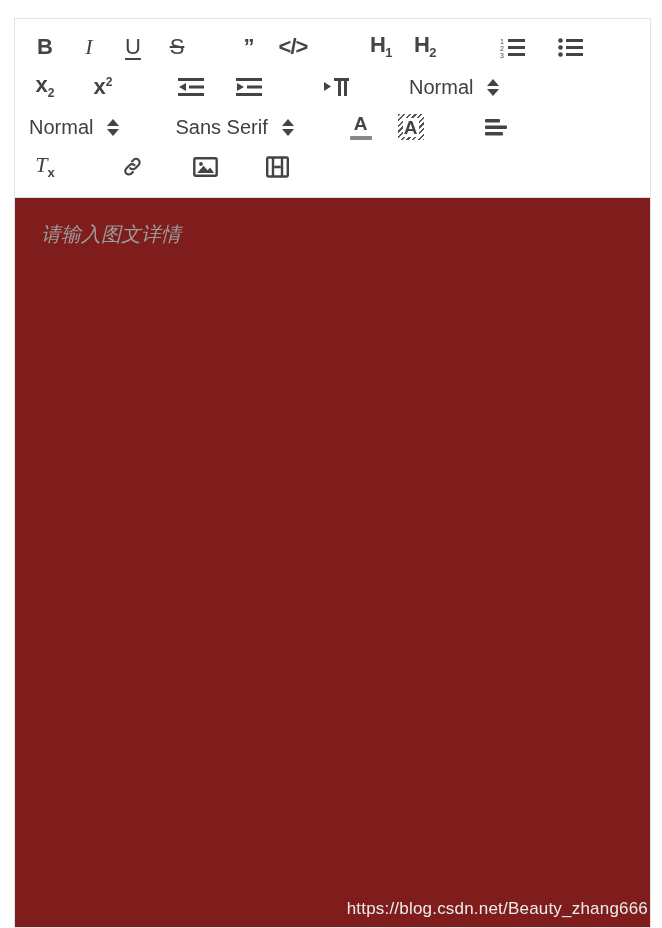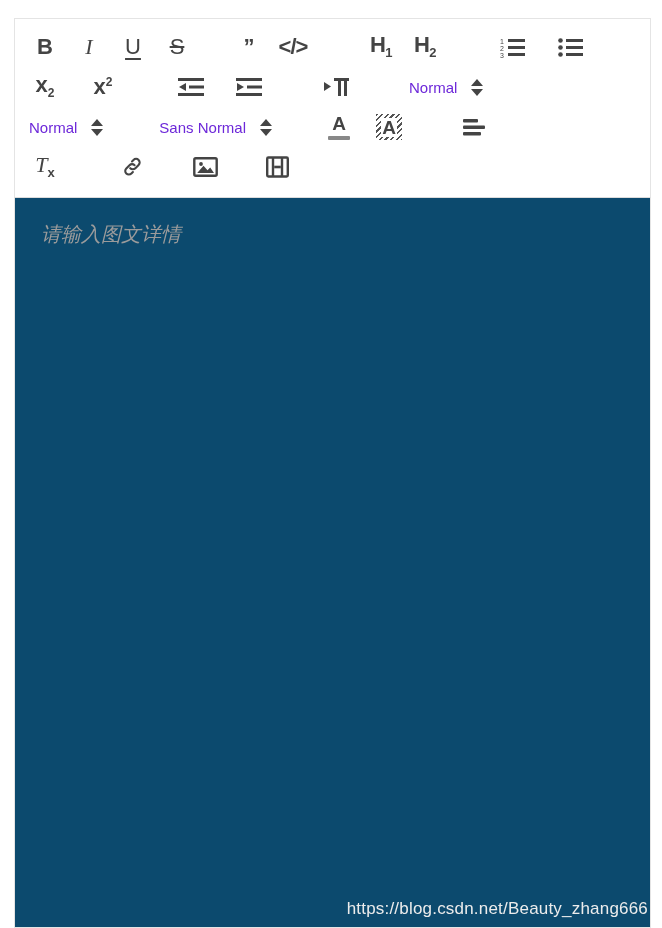--- a/index.html
+++ b/index.html
@@ -92,22 +92,22 @@
   
   .picker {
     display: inline-flex;
     align-items: center;
     cursor: pointer;
     user-select: none;
     height: 34px;
     flex: 0 0 auto;
   }
   .picker-label {
-    font-size: 15px;
-    color: #6d28d9;
+    font-size: 20px;
+    color: #404040;
     white-space: nowrap;
   }
   .picker-arrows {
     margin-left: 14px;
     display: flex;
     flex-direction: column;
     align-items: center;
     justify-content: center;
     gap: 3px;
   }
@@ -152,21 +152,21 @@
   }
   .bg-letter-wrap .color-letter {
     position: relative;
     background: #ffffff;
     padding: 0 1px;
   }
 
   
   .editor-body {
     flex: 1 1 auto;
-    background: #0c4a6e;
+    background: #7f1d1d;
     border: 1px solid #e4e4e4;
     border-top: none;
     padding: 22px 26px;
     position: relative;
     overflow: hidden;
   }
 
   .placeholder {
     font-size: 20px;
     font-style: italic;
@@ -332,21 +332,21 @@
         <span class="picker-label">Normal</span>
         <span class="picker-arrows">
           <span class="up"></span>
             <span class="down"></span>
         </span>
       </div>
 
       <div class="gap-xl"></div>
 
       <div class="picker">
-        <span class="picker-label">Sans Normal</span>
+        <span class="picker-label">Sans Serif</span>
         <span class="picker-arrows">
           <span class="up"></span>
             <span class="down"></span>
         </span>
       </div>
 
       <div class="gap-xl"></div>
 
       <div class="color-btn">
         <span class="color-letter">A</span>

